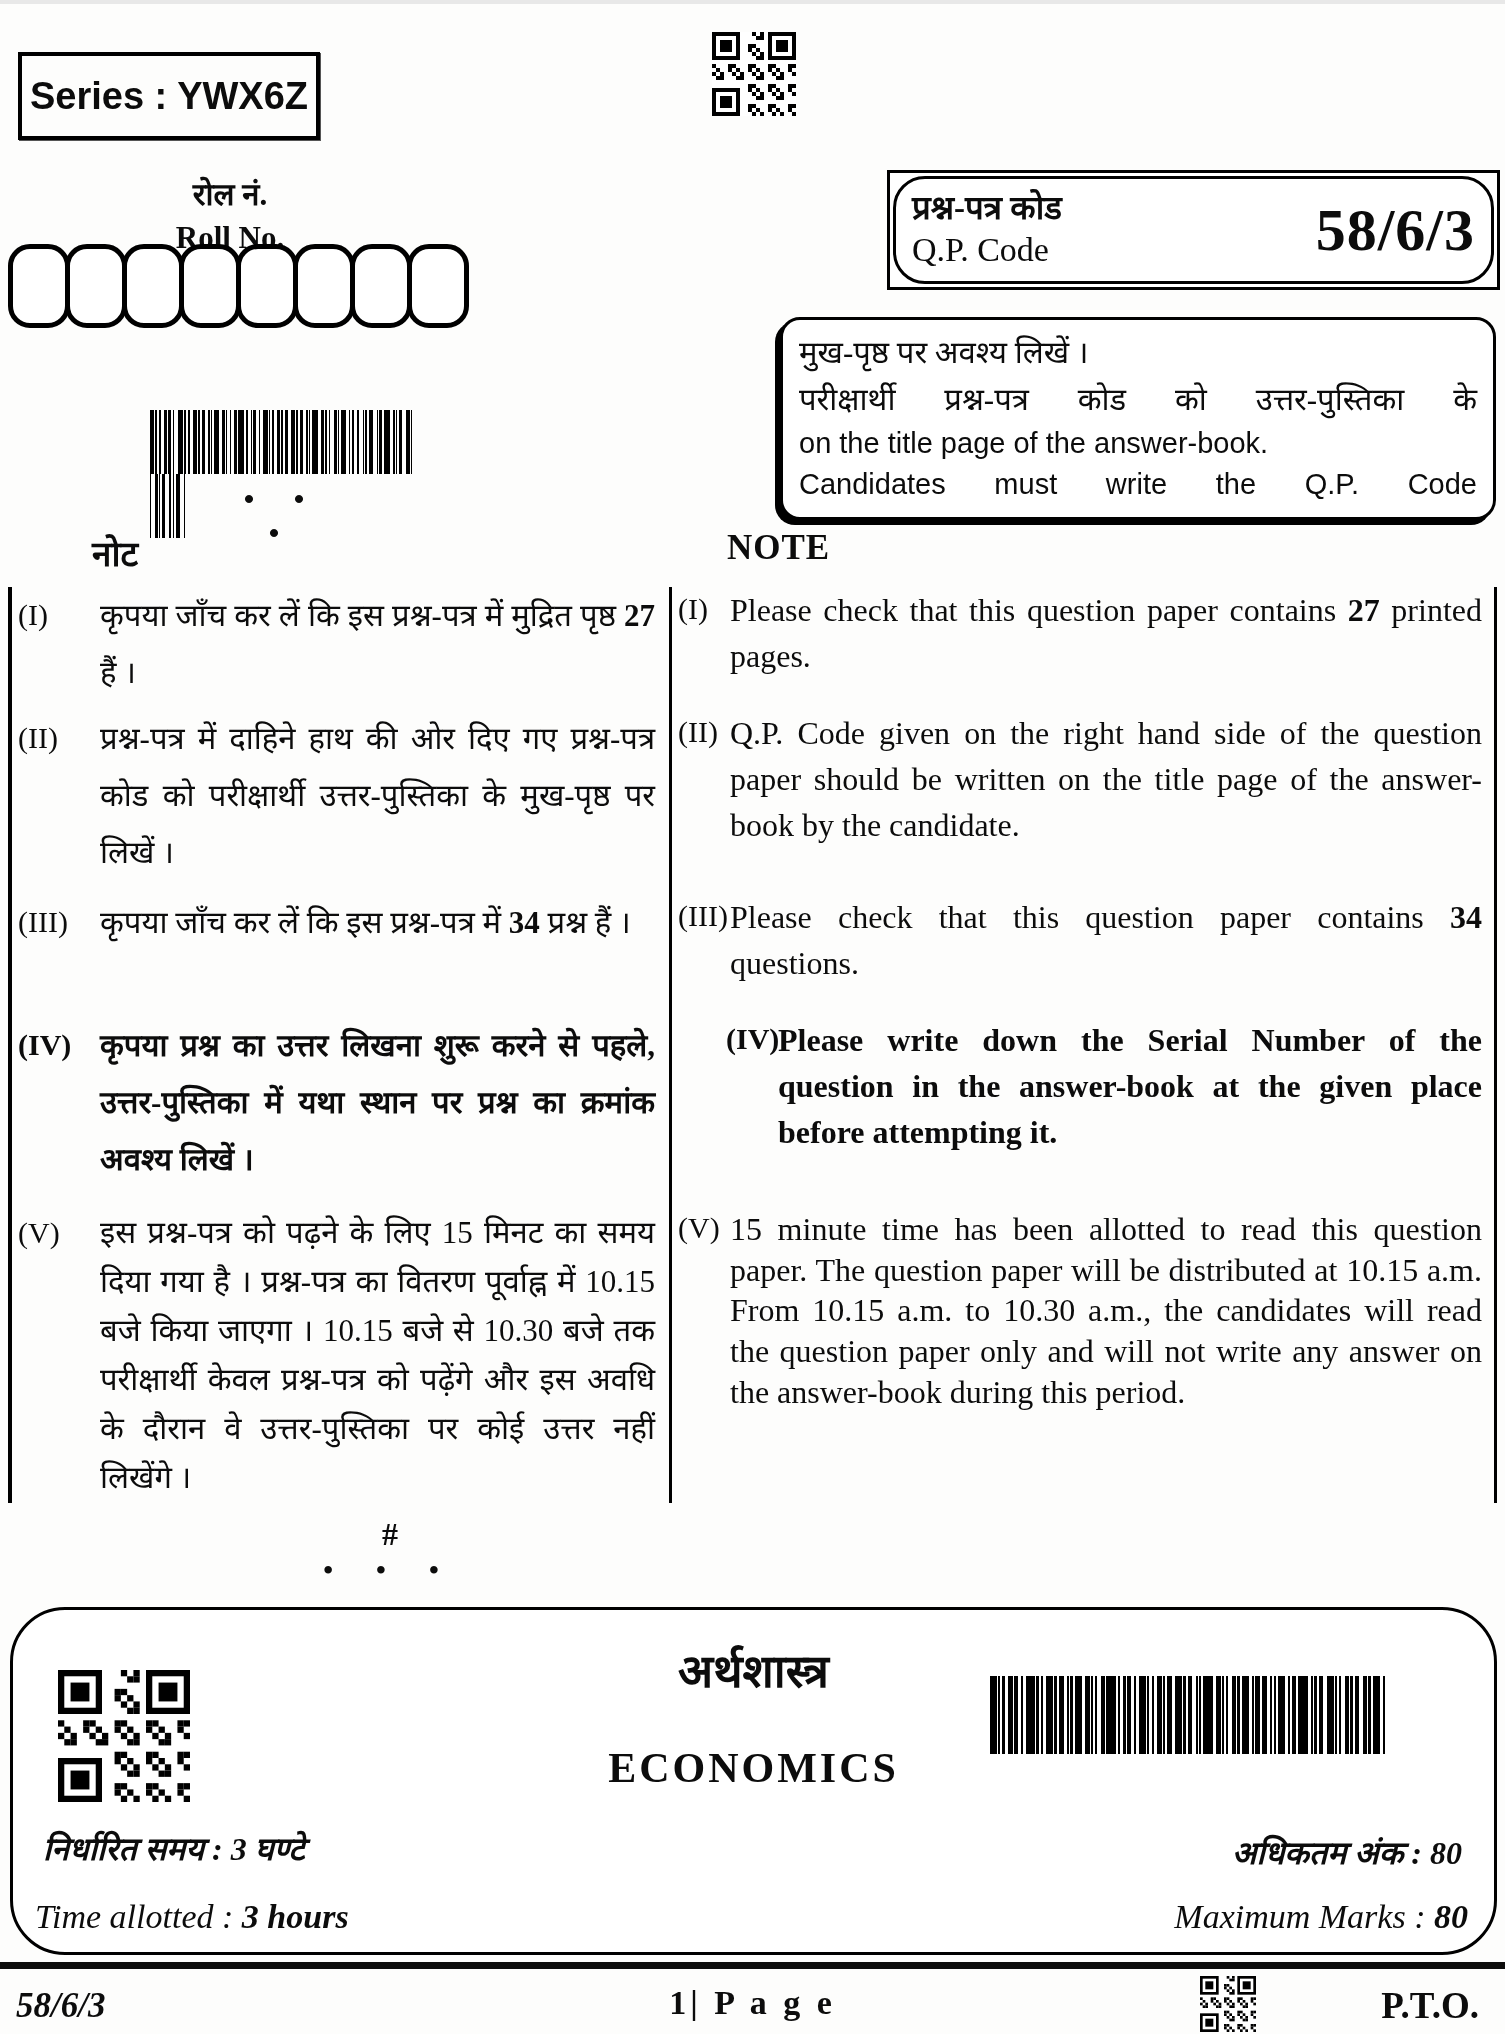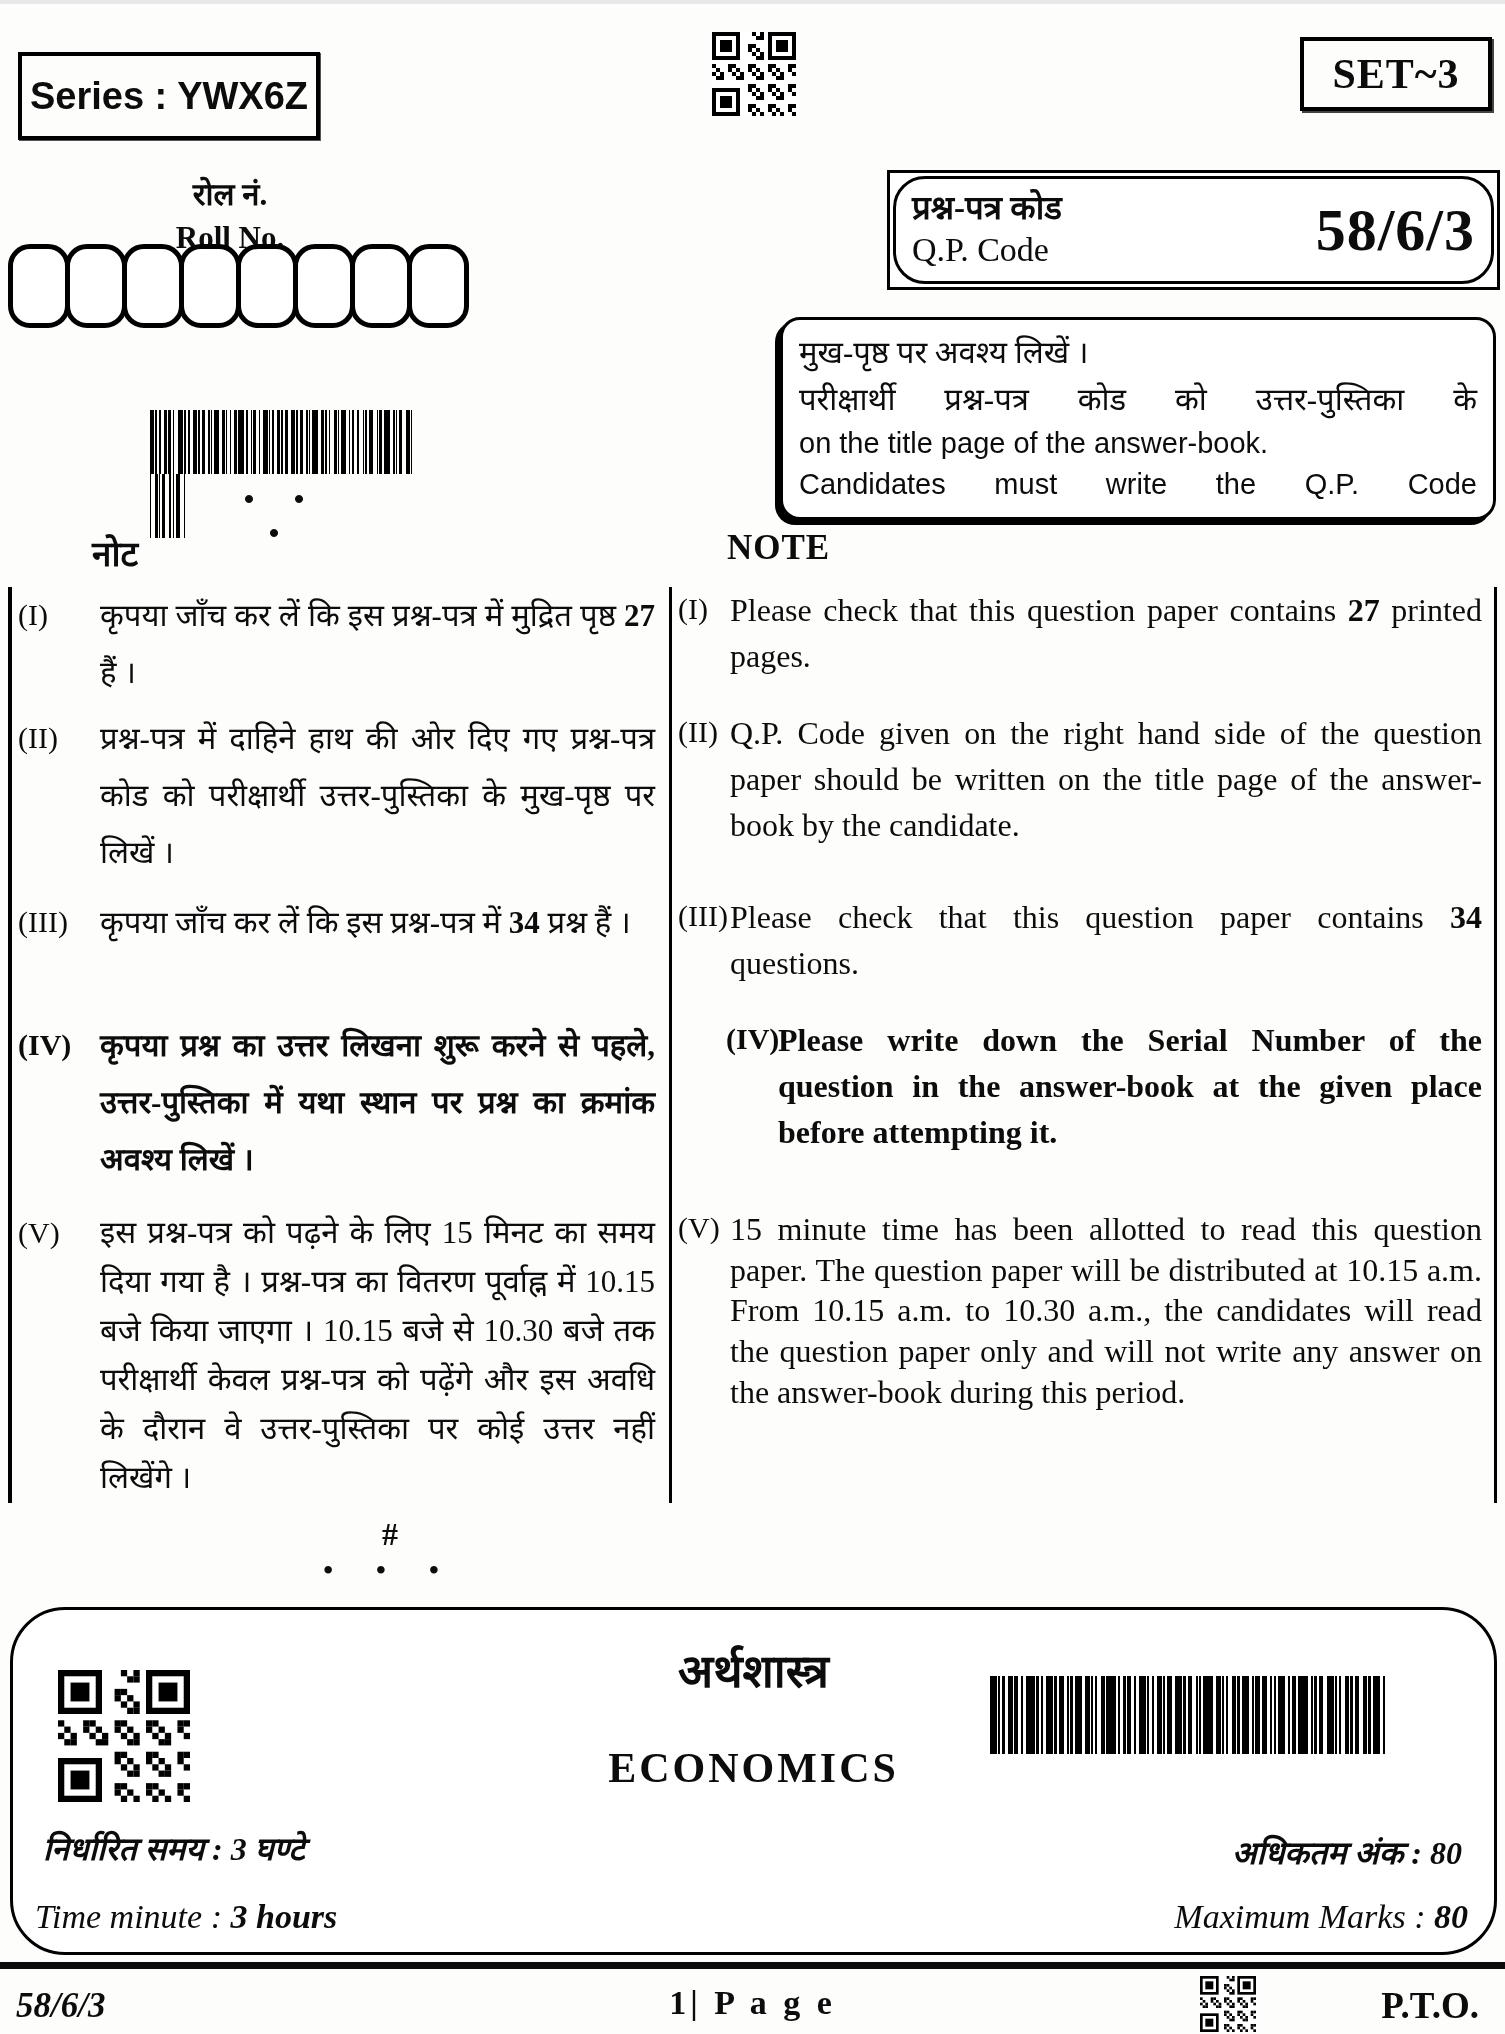--- a/index.html
+++ b/index.html
@@ -198,23 +198,20 @@
         <rect x="0.00" y="0.00" width="28.00" height="28.00" fill="#000"></rect>
         <rect x="4.00" y="4.00" width="20.00" height="20.00" fill="#fff"></rect>
         <rect x="8.00" y="8.00" width="12.00" height="12.00" fill="#000"></rect>
         <rect x="56.00" y="0.00" width="28.00" height="28.00" fill="#000"></rect>
         <rect x="60.00" y="4.00" width="20.00" height="20.00" fill="#fff"></rect>
         <rect x="64.00" y="8.00" width="12.00" height="12.00" fill="#000"></rect>
         <rect x="0.00" y="56.00" width="28.00" height="28.00" fill="#000"></rect>
         <rect x="4.00" y="60.00" width="20.00" height="20.00" fill="#fff"></rect>
         <rect x="8.00" y="64.00" width="12.00" height="12.00" fill="#000"></rect>
       </svg></div>
-  <div class="set-box">
-    <span>SET~3</span>
-  </div>
 
   <div class="roll-labels">
     <div class="roll-hi">रोल नं.</div>
     <div class="roll-en">Roll No.</div>
   </div>
   <div class="roll-boxes" id="roll-boxes">
       <span class="roll-box"></span>
       <span class="roll-box"></span>
       <span class="roll-box"></span>
       <span class="roll-box"></span>
@@ -367,21 +364,21 @@
           <rect x="6.29" y="94.29" width="31.43" height="31.43" fill="#fff"></rect>
           <rect x="12.57" y="100.57" width="18.86" height="18.86" fill="#000"></rect>
         </svg></div>
     <div class="subj-title-hi">अर्थशास्त्र</div>
     <div class="subj-title-en">ECONOMICS</div>
     <div class="subj-barcode" id="barcode-2"><span style="display:inline-block;height:100%;background:#000;width:6.8999999999999995px;margin-right:1.1px"></span><span style="display:inline-block;height:100%;background:#000;width:2.3px;margin-right:2.2px"></span><span style="display:inline-block;height:100%;background:#000;width:2.3px;margin-right:3.3000000000000003px"></span><span style="display:inline-block;height:100%;background:#000;width:4.6px;margin-right:1.1px"></span><span style="display:inline-block;height:100%;background:#000;width:4.6px;margin-right:2.2px"></span><span style="display:inline-block;height:100%;background:#000;width:2.3px;margin-right:3.3000000000000003px"></span><span style="display:inline-block;height:100%;background:#000;width:9.2px;margin-right:1.1px"></span><span style="display:inline-block;height:100%;background:#000;width:2.3px;margin-right:2.2px"></span><span style="display:inline-block;height:100%;background:#000;width:2.3px;margin-right:3.3000000000000003px"></span><span style="display:inline-block;height:100%;background:#000;width:6.8999999999999995px;margin-right:1.1px"></span><span style="display:inline-block;height:100%;background:#000;width:2.3px;margin-right:2.2px"></span><span style="display:inline-block;height:100%;background:#000;width:4.6px;margin-right:3.3000000000000003px"></span><span style="display:inline-block;height:100%;background:#000;width:2.3px;margin-right:1.1px"></span><span style="display:inline-block;height:100%;background:#000;width:2.3px;margin-right:2.2px"></span><span style="display:inline-block;height:100%;background:#000;width:6.8999999999999995px;margin-right:3.3000000000000003px"></span><span style="display:inline-block;height:100%;background:#000;width:4.6px;margin-right:1.1px"></span><span style="display:inline-block;height:100%;background:#000;width:2.3px;margin-right:2.2px"></span><span style="display:inline-block;height:100%;background:#000;width:2.3px;margin-right:3.3000000000000003px"></span><span style="display:inline-block;height:100%;background:#000;width:4.6px;margin-right:1.1px"></span><span style="display:inline-block;height:100%;background:#000;width:9.2px;margin-right:2.2px"></span><span style="display:inline-block;height:100%;background:#000;width:2.3px;margin-right:3.3000000000000003px"></span><span style="display:inline-block;height:100%;background:#000;width:2.3px;margin-right:1.1px"></span><span style="display:inline-block;height:100%;background:#000;width:4.6px;margin-right:2.2px"></span><span style="display:inline-block;height:100%;background:#000;width:2.3px;margin-right:3.3000000000000003px"></span><span style="display:inline-block;height:100%;background:#000;width:6.8999999999999995px;margin-right:1.1px"></span><span style="display:inline-block;height:100%;background:#000;width:2.3px;margin-right:2.2px"></span><span style="display:inline-block;height:100%;background:#000;width:2.3px;margin-right:3.3000000000000003px"></span><span style="display:inline-block;height:100%;background:#000;width:4.6px;margin-right:1.1px"></span><span style="display:inline-block;height:100%;background:#000;width:2.3px;margin-right:2.2px"></span><span style="display:inline-block;height:100%;background:#000;width:4.6px;margin-right:3.3000000000000003px"></span><span style="display:inline-block;height:100%;background:#000;width:6.8999999999999995px;margin-right:1.1px"></span><span style="display:inline-block;height:100%;background:#000;width:2.3px;margin-right:2.2px"></span><span style="display:inline-block;height:100%;background:#000;width:4.6px;margin-right:3.3000000000000003px"></span><span style="display:inline-block;height:100%;background:#000;width:2.3px;margin-right:1.1px"></span><span style="display:inline-block;height:100%;background:#000;width:2.3px;margin-right:2.2px"></span><span style="display:inline-block;height:100%;background:#000;width:9.2px;margin-right:3.3000000000000003px"></span><span style="display:inline-block;height:100%;background:#000;width:4.6px;margin-right:1.1px"></span><span style="display:inline-block;height:100%;background:#000;width:2.3px;margin-right:2.2px"></span><span style="display:inline-block;height:100%;background:#000;width:2.3px;margin-right:3.3000000000000003px"></span><span style="display:inline-block;height:100%;background:#000;width:4.6px;margin-right:1.1px"></span><span style="display:inline-block;height:100%;background:#000;width:2.3px;margin-right:2.2px"></span><span style="display:inline-block;height:100%;background:#000;width:6.8999999999999995px;margin-right:3.3000000000000003px"></span><span style="display:inline-block;height:100%;background:#000;width:2.3px;margin-right:1.1px"></span><span style="display:inline-block;height:100%;background:#000;width:4.6px;margin-right:2.2px"></span><span style="display:inline-block;height:100%;background:#000;width:4.6px;margin-right:3.3000000000000003px"></span><span style="display:inline-block;height:100%;background:#000;width:2.3px;margin-right:1.1px"></span><span style="display:inline-block;height:100%;background:#000;width:2.3px;margin-right:2.2px"></span><span style="display:inline-block;height:100%;background:#000;width:6.8999999999999995px;margin-right:3.3000000000000003px"></span><span style="display:inline-block;height:100%;background:#000;width:2.3px;margin-right:1.1px"></span><span style="display:inline-block;height:100%;background:#000;width:4.6px;margin-right:2.2px"></span><span style="display:inline-block;height:100%;background:#000;width:9.2px;margin-right:3.3000000000000003px"></span><span style="display:inline-block;height:100%;background:#000;width:2.3px;margin-right:1.1px"></span><span style="display:inline-block;height:100%;background:#000;width:2.3px;margin-right:2.2px"></span><span style="display:inline-block;height:100%;background:#000;width:4.6px;margin-right:3.3000000000000003px"></span><span style="display:inline-block;height:100%;background:#000;width:6.8999999999999995px;margin-right:1.1px"></span><span style="display:inline-block;height:100%;background:#000;width:2.3px;margin-right:2.2px"></span><span style="display:inline-block;height:100%;background:#000;width:2.3px;margin-right:3.3000000000000003px"></span><span style="display:inline-block;height:100%;background:#000;width:4.6px;margin-right:1.1px"></span><span style="display:inline-block;height:100%;background:#000;width:2.3px;margin-right:2.2px"></span><span style="display:inline-block;height:100%;background:#000;width:4.6px;margin-right:3.3000000000000003px"></span><span style="display:inline-block;height:100%;background:#000;width:4.6px;margin-right:1.1px"></span><span style="display:inline-block;height:100%;background:#000;width:2.3px;margin-right:2.2px"></span><span style="display:inline-block;height:100%;background:#000;width:6.8999999999999995px;margin-right:3.3000000000000003px"></span><span style="display:inline-block;height:100%;background:#000;width:2.3px;margin-right:1.1px"></span></div>
     <div class="time-hi">
       <span>निर्धारित समय : </span><span class="val-b">3 घण्टे</span>
     </div>
     <div class="time-en">
-      <span>Time minute : </span><span class="val-b">3 hours</span>
+      <span>Time allotted : </span><span class="val-b">3 hours</span>
     </div>
     <div class="marks-hi">
       <span>अधिकतम अंक : </span><span class="val-b">80</span>
     </div>
     <div class="marks-en">
       <span>Maximum Marks : </span><span class="val-b">80</span>
     </div>
   </div>
 
   <div class="footer-rule"></div>

